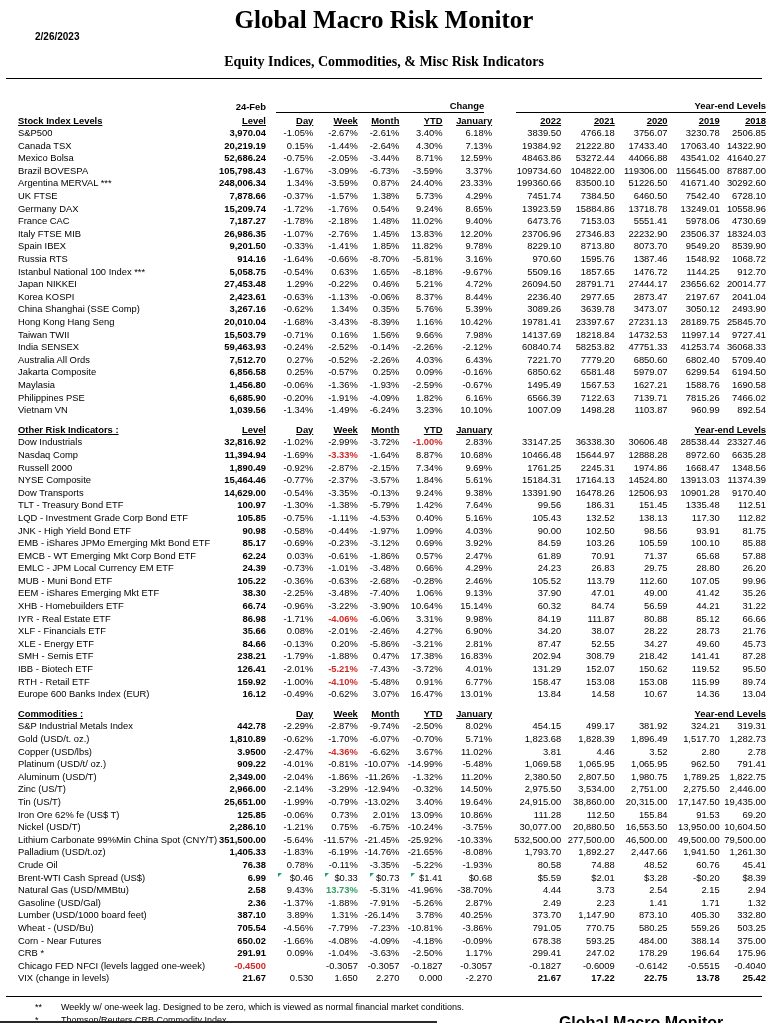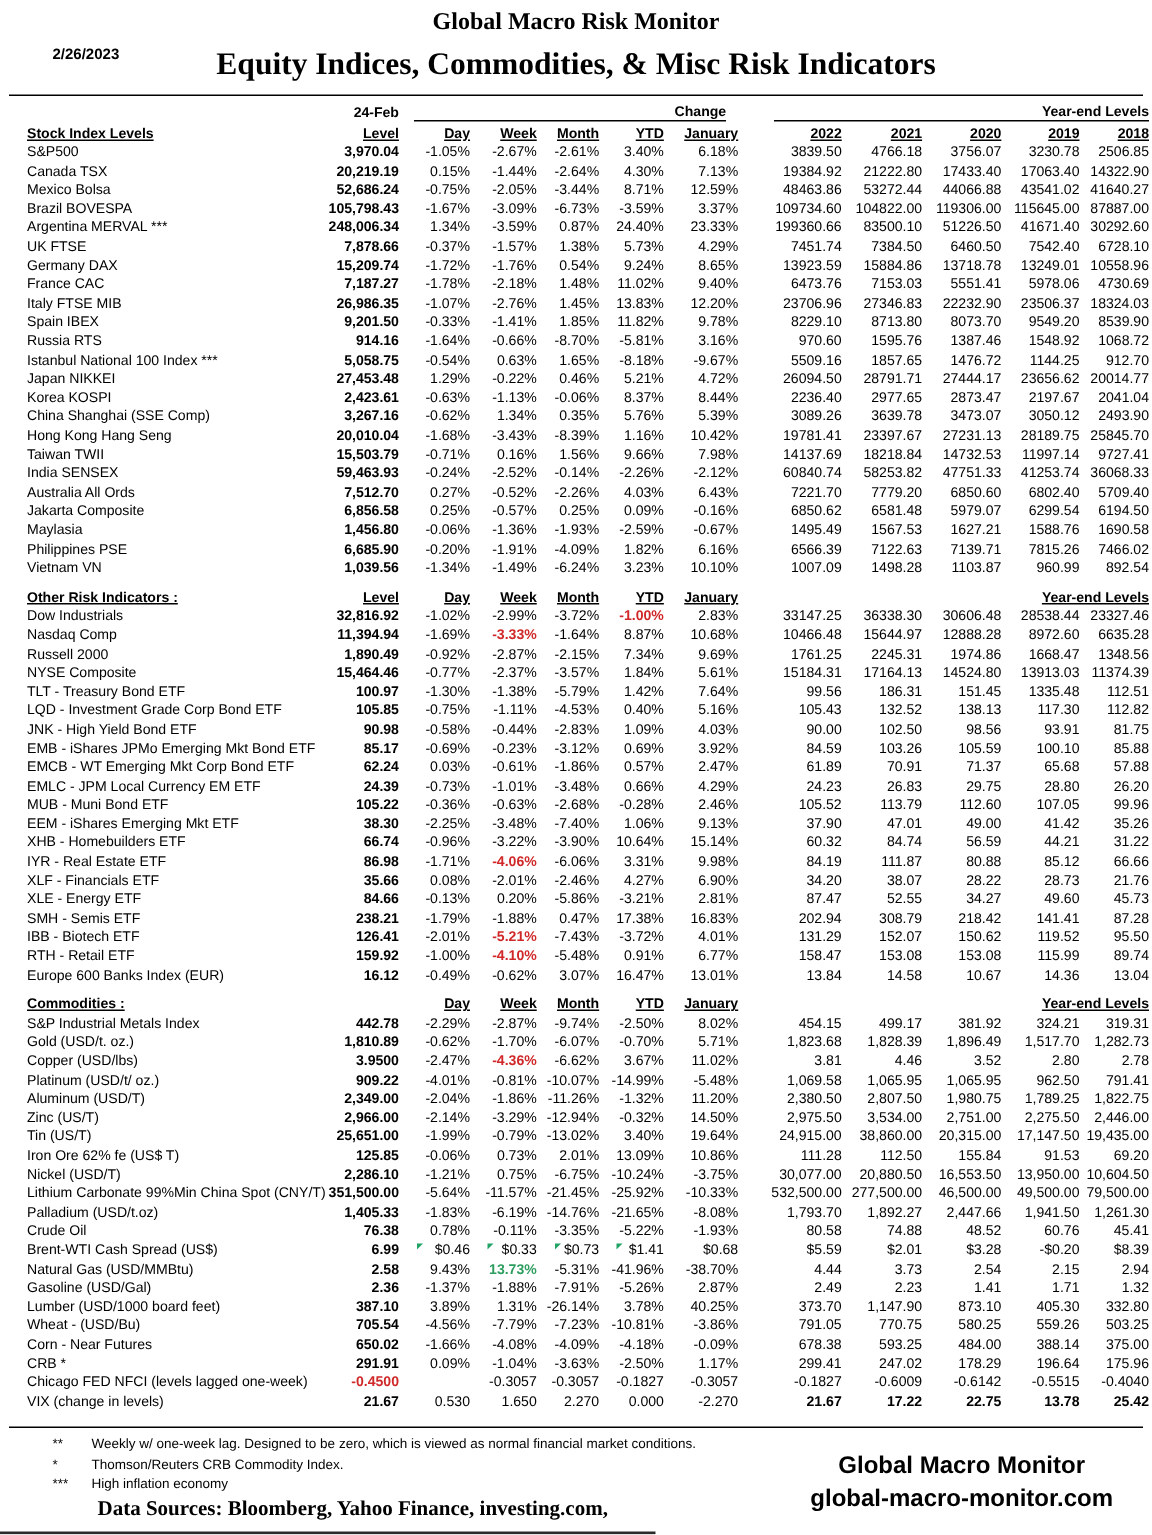--- a/index.html
+++ b/index.html
@@ -1,25 +1,25 @@
 <!DOCTYPE html>
 <html><head>
 <meta charset="utf-8">
 <style>
   html,body { margin:0; padding:0; background:#fff; }
   .page { position:relative; width:768px; height:1023px; background:#fff; overflow:hidden;
           font-family:"Liberation Sans", sans-serif; color:#000; }
   .date { position:absolute; left:35px; top:31px; font-size:10px; font-weight:bold; }
   .title { text-align:center; padding-top:6px; font-family:"Liberation Serif", serif;
-           font-weight:bold; font-size:16px; }
+           font-weight:bold; font-size:25px; }
   .subtitle { text-align:center; font-family:"Liberation Serif", serif; font-weight:bold;
-              font-size:21px; margin-top:6px; }
+              font-size:14px; margin-top:20px; }
   .toprule { border-top:1.7px solid #000; margin:8px 6px 0 6px; }
 
-  table.grid { border-collapse:collapse; table-layout:fixed; margin:4px 0 0 2px; }
+  table.grid { border-collapse:collapse; table-layout:fixed; margin:21px 0 0 2px; }
   .grid td { padding:0 2px 0 0; height:12.6px; line-height:12.4px; font-size:9.4px;
              white-space:nowrap; text-align:right; overflow:visible; position:relative; }
   .grid .name { text-align:left; padding-left:16px; }
   .grid .lvl { font-weight:bold; }
   .hdr { font-weight:bold; }
   .hdr .u { text-decoration:underline; }
   .b-left { text-align:left; font-weight:bold; padding-left:4px; }
   .grp > div { border-bottom:1.3px solid #000; text-align:right; font-weight:bold;
                margin:0 8px 1px 8px; }
   .grp-ye > div { margin:0 0 1px 22px; }
@@ -475,20 +475,34 @@
           <td>-3.57%</td>
           <td>1.84%</td>
           <td>5.61%</td>
           <td>15184.31</td>
           <td>17164.13</td>
           <td>14524.80</td>
           <td>13913.03</td>
           <td>11374.39</td>
         </tr>
         <tr>
+          <td class="name">Dow Transports</td>
+          <td class="lvl">14,629.00</td>
+          <td>-0.54%</td>
+          <td>-3.35%</td>
+          <td>-0.13%</td>
+          <td>9.24%</td>
+          <td>9.38%</td>
+          <td>13391.90</td>
+          <td>16478.26</td>
+          <td>12506.93</td>
+          <td>10901.28</td>
+          <td>9170.40</td>
+        </tr>
+        <tr>
           <td class="name">TLT - Treasury Bond ETF</td>
           <td class="lvl">100.97</td>
           <td>-1.30%</td>
           <td>-1.38%</td>
           <td>-5.79%</td>
           <td>1.42%</td>
           <td>7.64%</td>
           <td>99.56</td>
           <td>186.31</td>
           <td>151.45</td>
@@ -507,21 +521,21 @@
           <td>132.52</td>
           <td>138.13</td>
           <td>117.30</td>
           <td>112.82</td>
         </tr>
         <tr>
           <td class="name">JNK - High Yield Bond ETF</td>
           <td class="lvl">90.98</td>
           <td>-0.58%</td>
           <td>-0.44%</td>
-          <td>-2.83%</td>
+          <td>-1.97%</td>
           <td>1.09%</td>
           <td>4.03%</td>
           <td>90.00</td>
           <td>102.50</td>
           <td>98.56</td>
           <td>93.91</td>
           <td>81.75</td>
         </tr>
         <tr>
           <td class="name">EMB - iShares JPMo Emerging Mkt Bond ETF</td>

